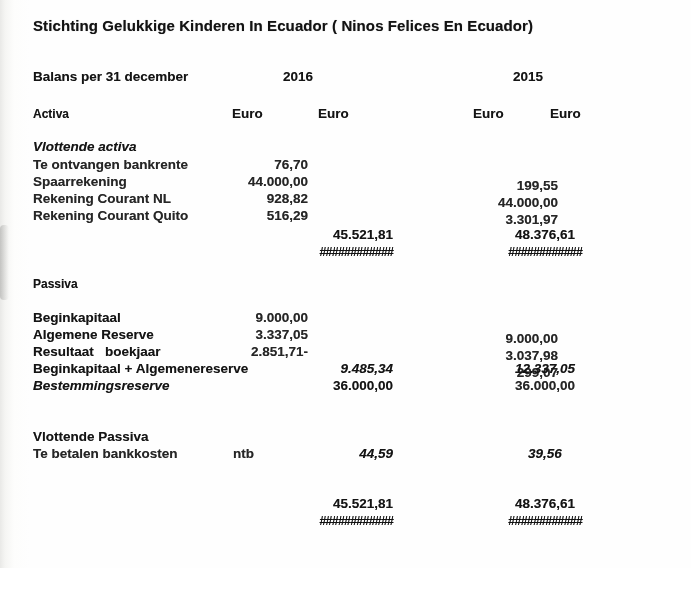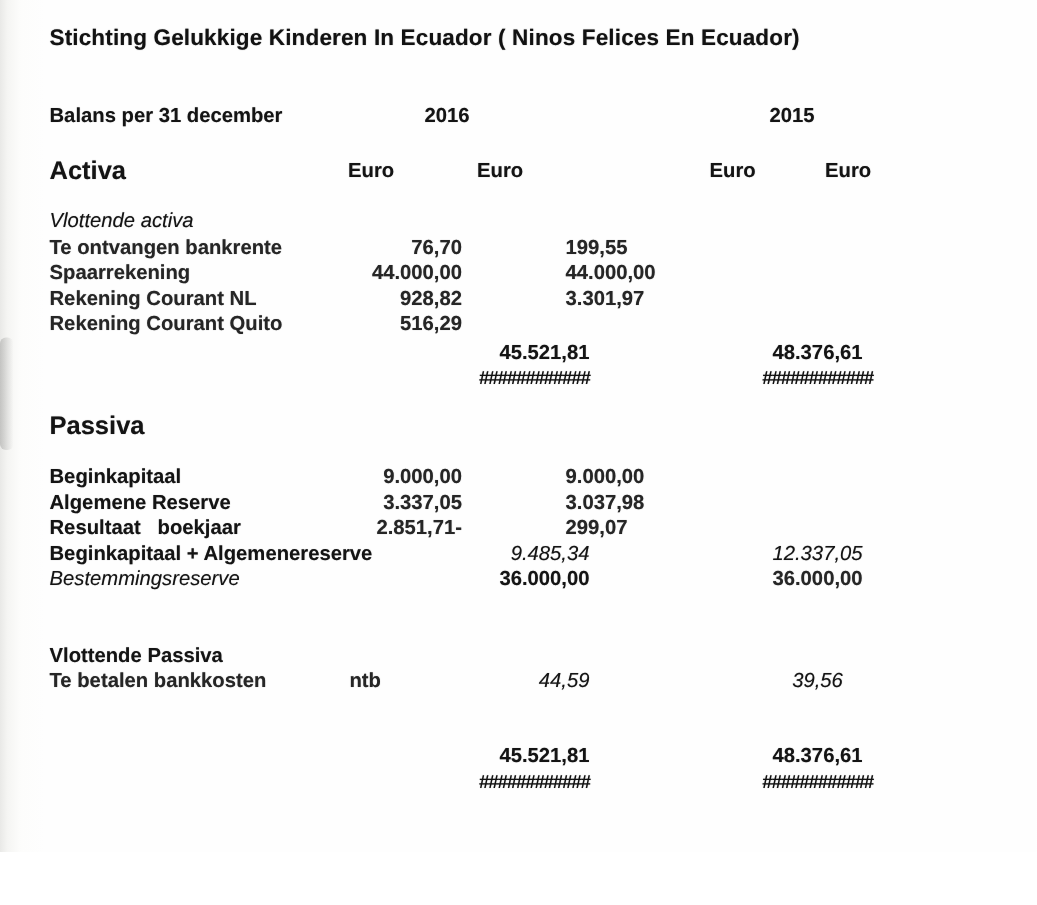--- a/index.html
+++ b/index.html
@@ -23,38 +23,38 @@
   .abs { position: absolute; }
   .row {
     position: absolute; left: 0; width: 691px; height: 17px;
     font-size: 13.5px; line-height: 14px;
   }
   .row span { position: absolute; white-space: pre; text-shadow: 0 0 0.6px rgba(20,20,20,0.45); }
   .lab  { left: 33px; }
   .ntb  { left: 233px; }
   .c1   { left: 158px; width: 150px; text-align: right; }
   .c2   { left: 243px; width: 150px; text-align: right; }
-  .c3   { left: 377px; width: 150px; text-align: left; }
+  .c3   { left: 408px; width: 150px; text-align: right; margin-top: 21px; }
   .c4   { left: 470px; width: 150px; text-align: center; }
   .e1   { left: 232px; }
   .e2   { left: 318px; }
   .e3   { left: 473px; }
   .e4   { left: 550px; }
   .y16  { left: 283px; }
   .y15  { left: 513px; text-align: center; }
   .b    { font-weight: bold; color: #141414; }
-  .bi   { font-weight: normal; font-style: italic; color: #141414; }
+  .bi   { font-weight: bold; font-style: italic; color: #141414; }
   .reg  { font-weight: bold; color: #262626; }
   .title {
     left: 33px; top: 17px; font-size: 15px; font-weight: bold;
     letter-spacing: 0.1px; color: #121212;
     text-shadow: 0 0 0.7px rgba(20,20,20,0.5);
     white-space: pre;
   }
-  .sechead { font-size: 17px; }
+  .sechead { font-size: 12px; }
   .hash {
     font-weight: bold; font-style: italic; font-size: 12.5px;
     letter-spacing: -0.8px; color: #101010;
     text-shadow: 0 0 0.8px rgba(0,0,0,0.6);
   }
 </style>
 </head>
 <body>
 
 <div class="page">

